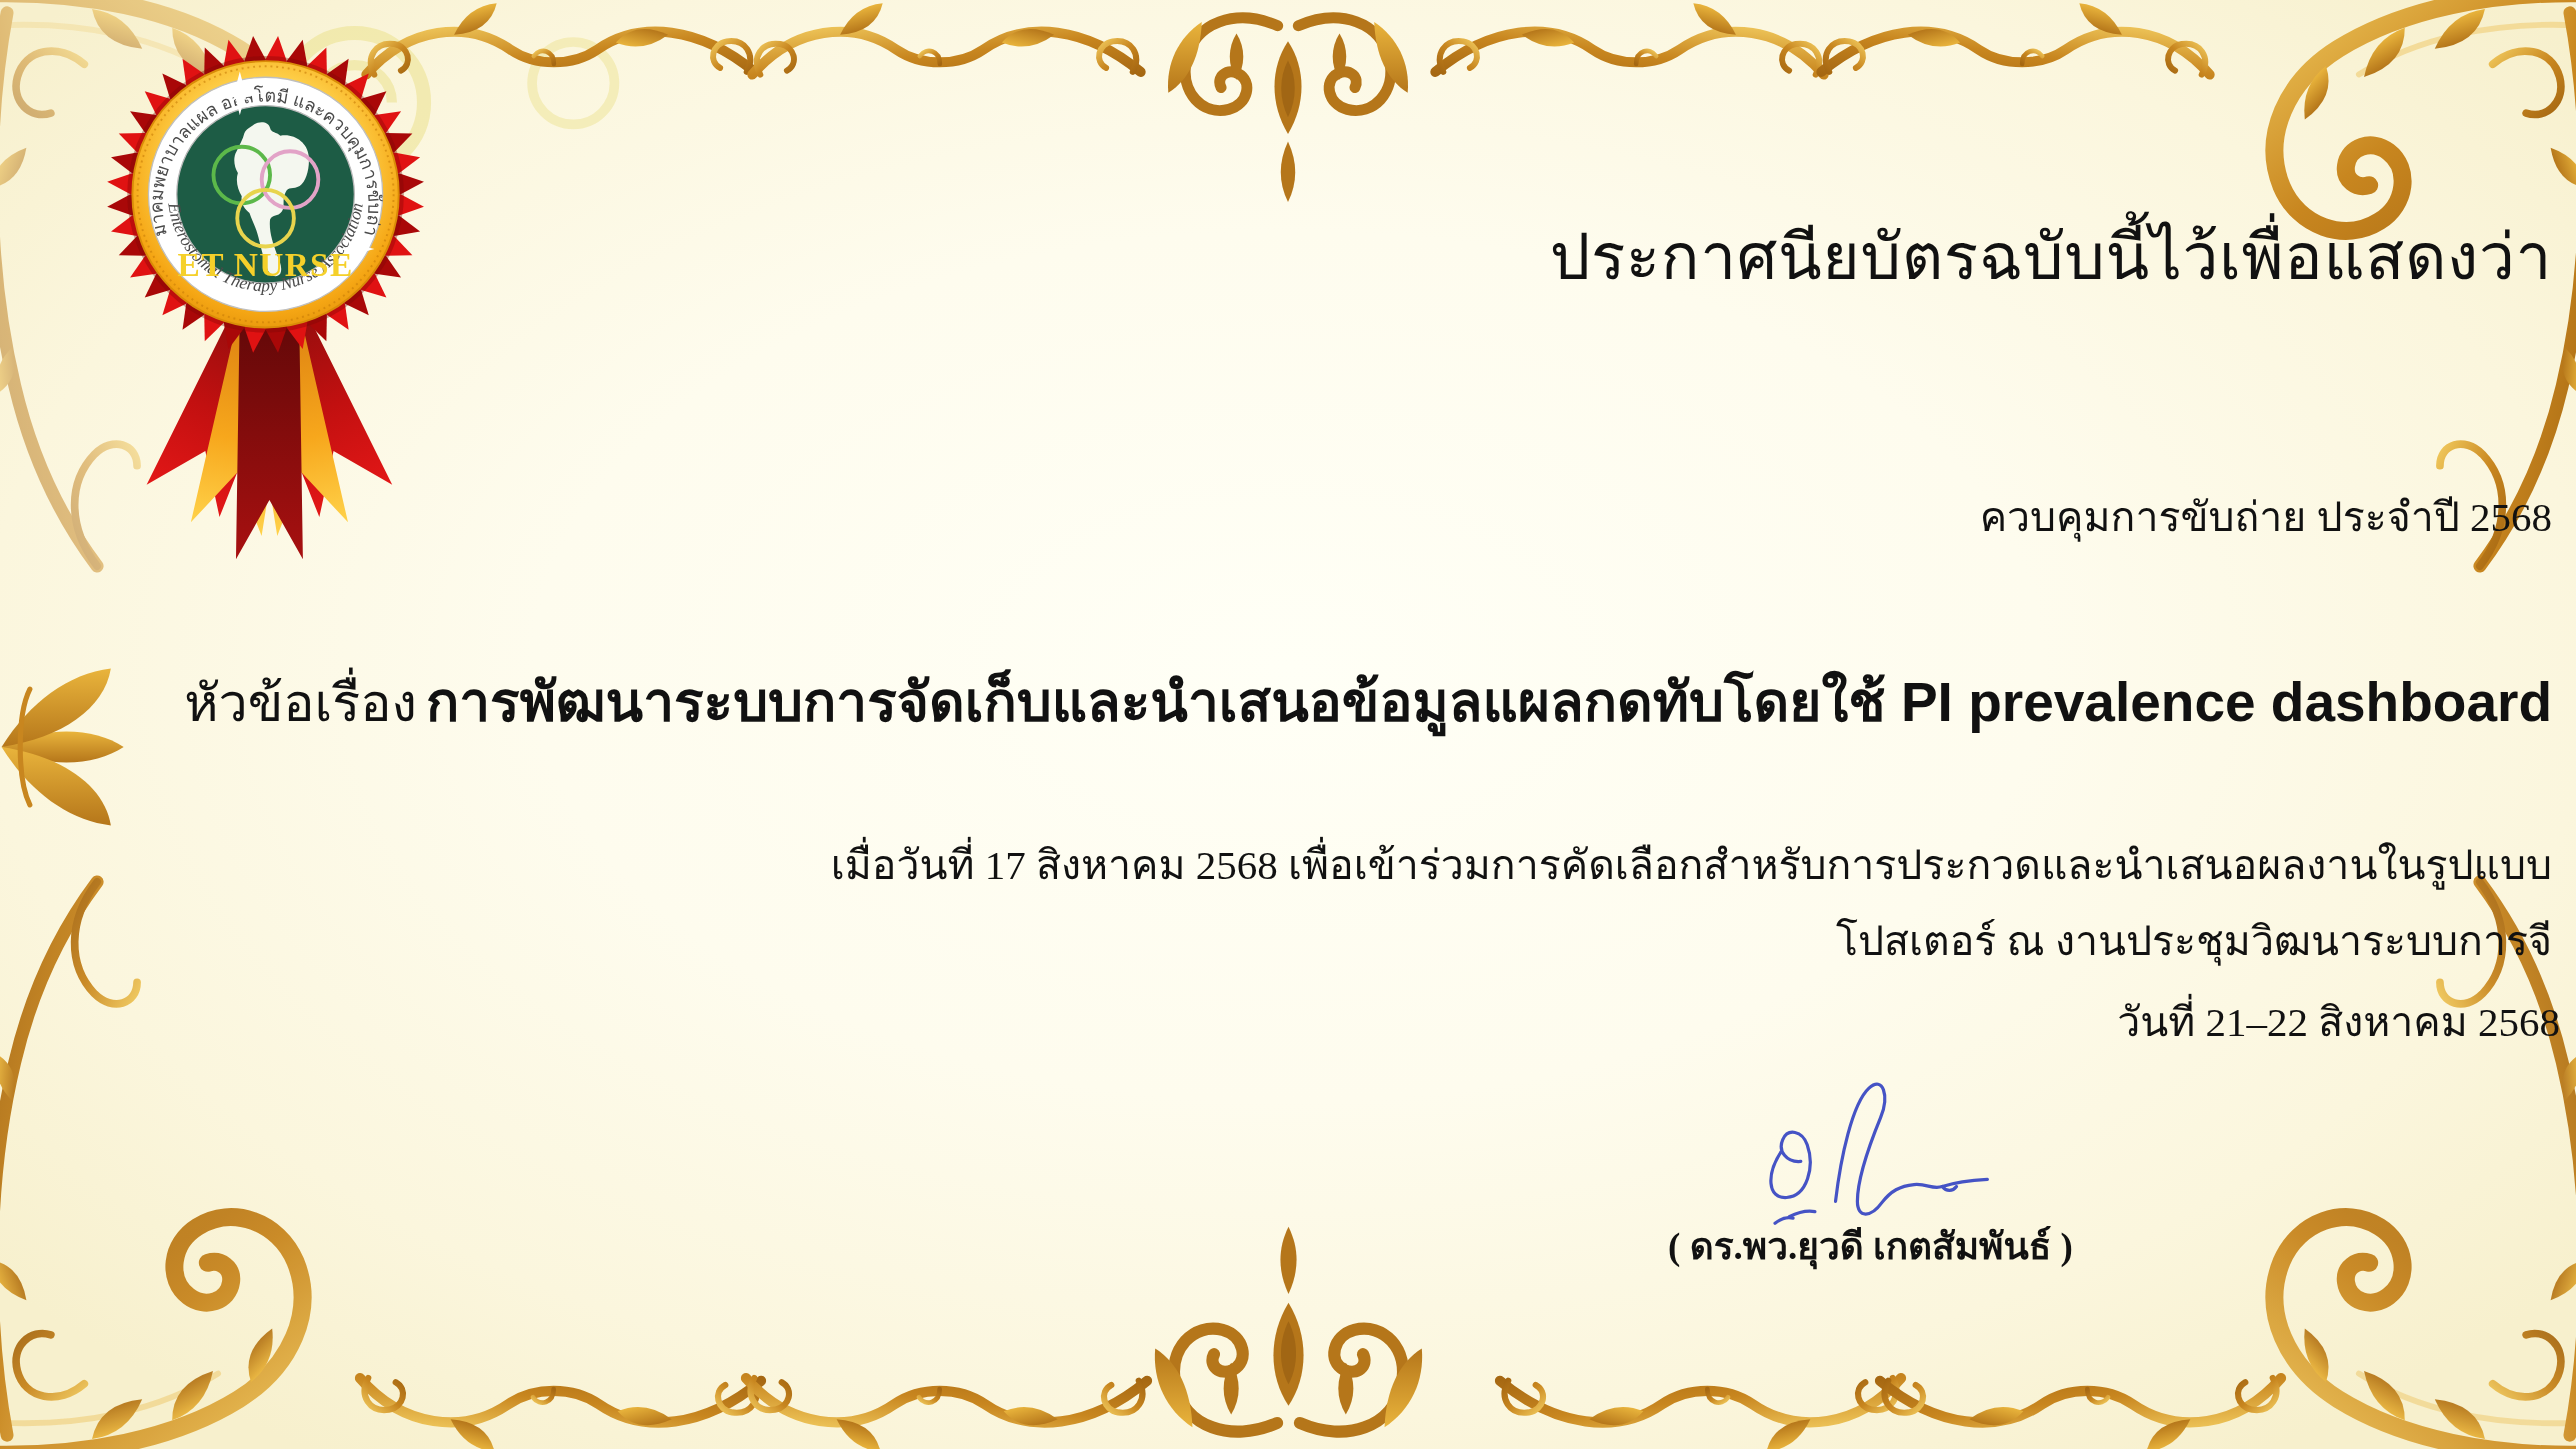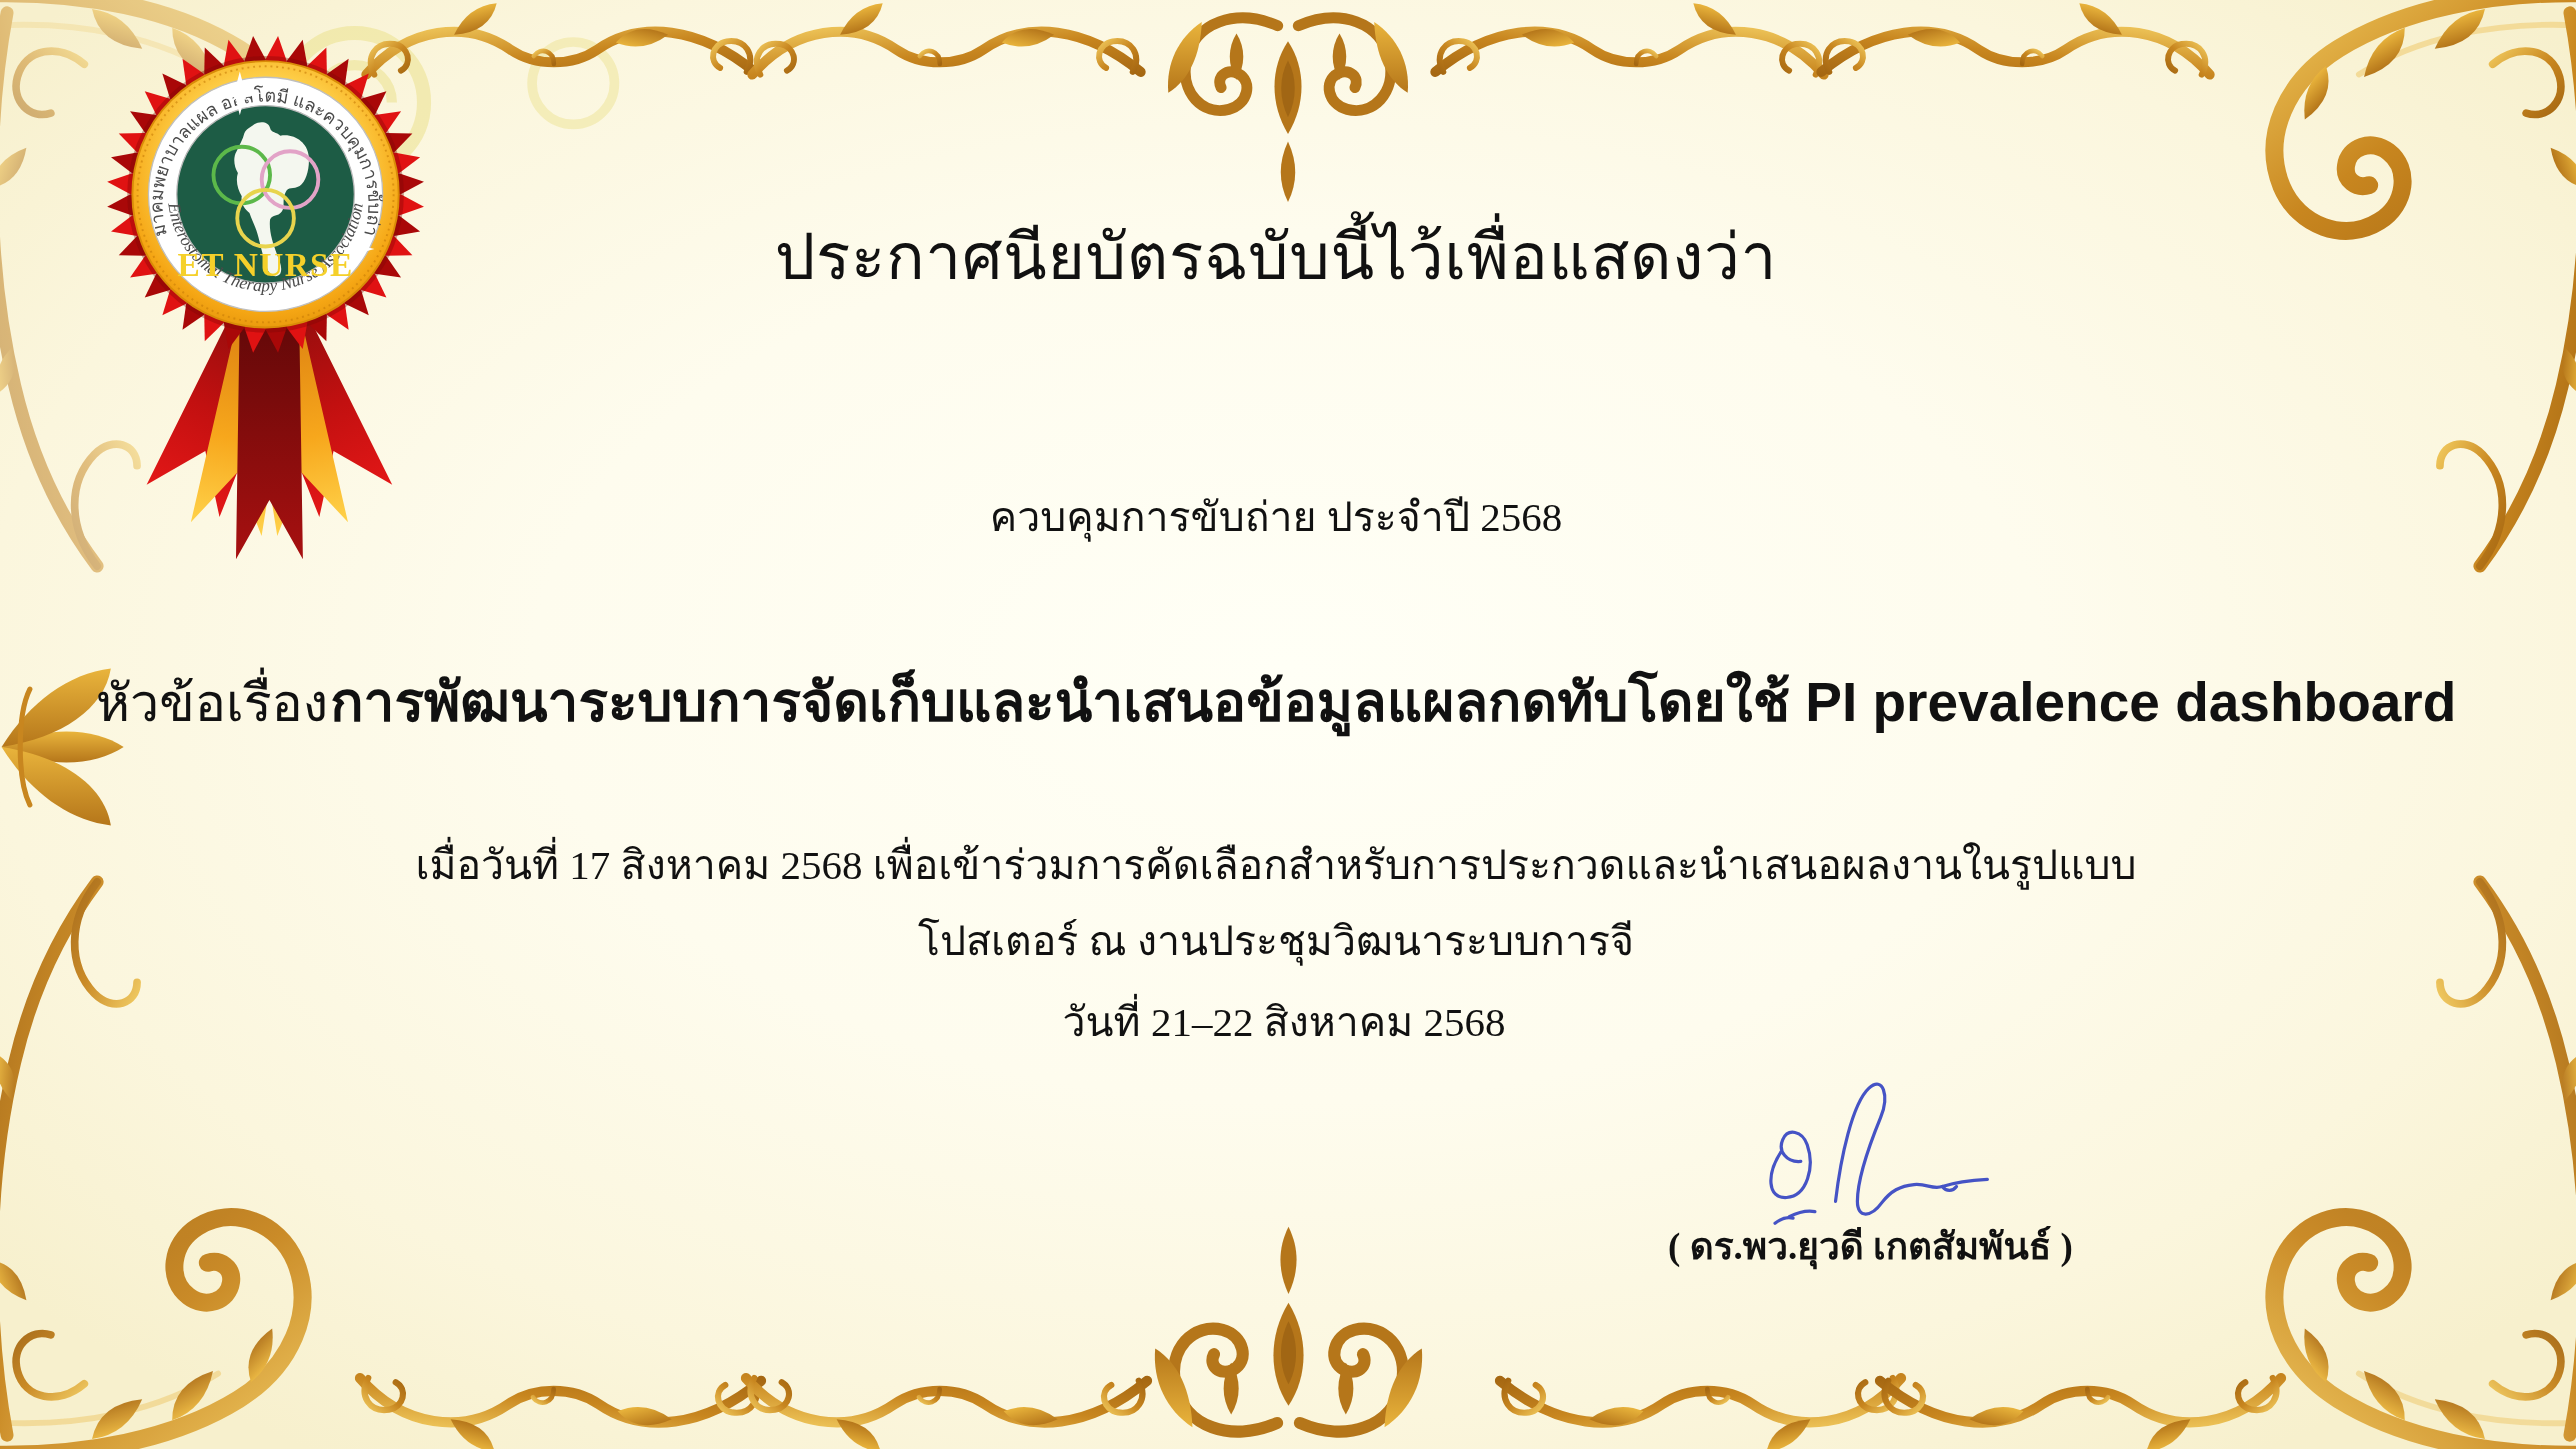--- a/index.html
+++ b/index.html
@@ -3,27 +3,27 @@
 <meta charset="utf-8">
 <style>
   html,body{margin:0;padding:0;width:2576px;height:1449px;overflow:hidden;}
   .certificate{
     position:relative;width:2576px;height:1449px;
     background:radial-gradient(ellipse 1674px 966px at 50% 46%, #fffff6 0%, #fefcee 45%, #fbf6dd 78%, #f7f0cd 100%);
     font-family:"Liberation Serif",serif;color:#111;
   }
   .abs{position:absolute;}
   .orn{position:absolute;pointer-events:none;}
-  .txt{position:absolute;left:0;width:2552px;text-align:center;white-space:nowrap;}
+  .txt{position:absolute;left:0;width:2552px;text-align:right;white-space:nowrap;}
   .title{top:205px;font-size:64px;letter-spacing:0.6px;}
   .recipients{top:372px;font-size:52px;font-weight:700;}
   .body-text{top:484px;font-size:41px;line-height:1.64;}
   .topic{top:658px;font-size:52px;}
   .topic .topic-main{font-weight:700;font-size:55px;}
-  .topic .topic-prefix{margin-right:2px;}
+  .topic .topic-prefix{margin-right:9px;}
   .event-text{top:827px;font-size:41px;line-height:1.86;}
   .event-dates{top:989px;font-size:41px;padding-left:8px;}
   .signer-name{position:absolute;left:1468px;top:1216px;width:805px;text-align:center;font-weight:700;font-size:37px;white-space:nowrap;}
   .signer-position{position:absolute;left:1378px;top:1297px;width:966px;text-align:center;font-weight:700;font-size:37px;white-space:nowrap;}
   .latin{font-family:"Liberation Sans",sans-serif;}
   svg text{font-family:"Liberation Serif",serif;}
 </style>
 </head>
 <body>
 

